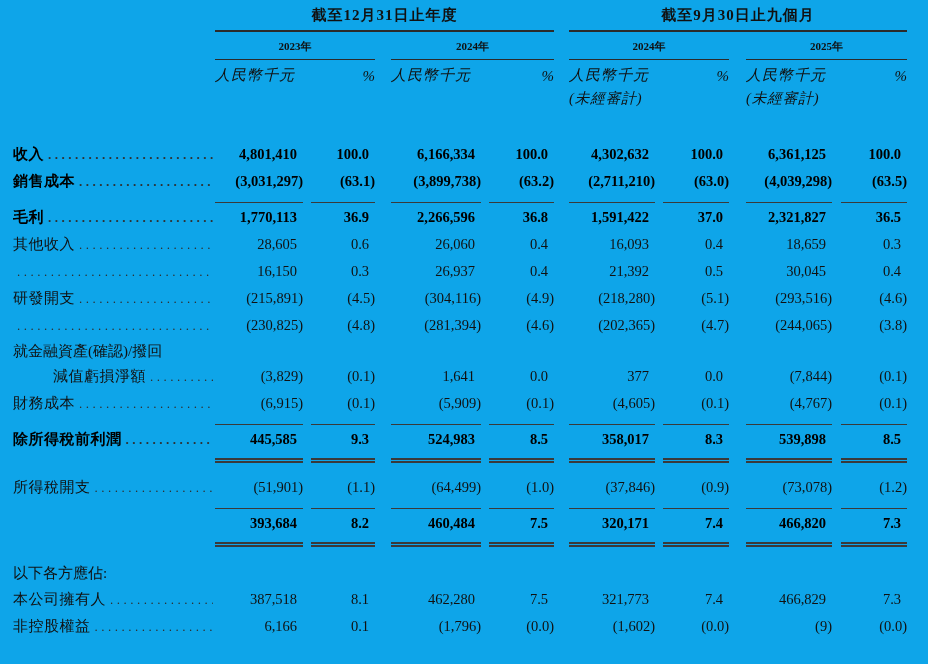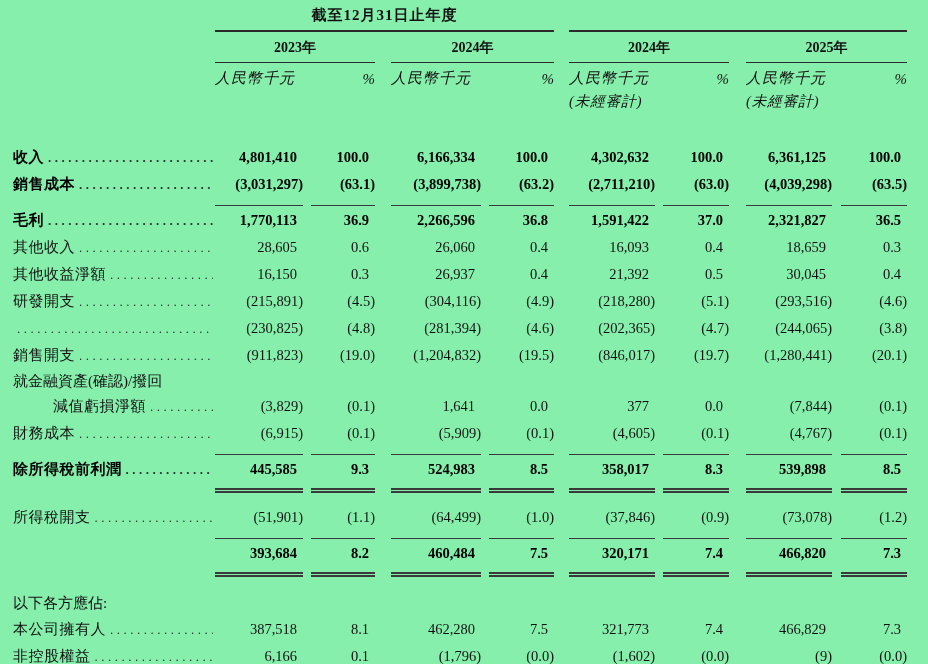--- a/index.html
+++ b/index.html
@@ -1,40 +1,40 @@
 <!DOCTYPE html>
 <html><head>
 <meta charset="utf-8">
 <style>
   html,body{margin:0;padding:0;background:#ffffff;}
   #page{
     position:relative;
     width:928px;height:664px;
-    background:#86efac;
+    background:#0ea5e9;
     font-family:"Liberation Serif","DejaVu Serif",serif;
     color:#111;
     overflow:hidden;
     box-sizing:border-box;
     padding:6px 0 0 13px;
   }
   
   .grid{
     display:grid;
     grid-template-columns:202px 88px 8px 64px 16px 90px 8px 65px 15px 86px 8px 66px 17px 86px 9px 66px;
     align-items:end;
   }
   .c-lbl{grid-column:1;}
   .c0{grid-column:2;} .c1{grid-column:4;} .c2{grid-column:6;} .c3{grid-column:8;}
   .c4{grid-column:10;} .c5{grid-column:12;} .c6{grid-column:14;} .c7{grid-column:16;}
 
   
   .h-title{font-weight:bold;font-size:15px;text-align:center;letter-spacing:1px;padding-bottom:5px;}
   .span-g1{grid-column:2/9;} .span-g2{grid-column:10/17;}
   .h-rule{border-bottom:2px solid #2b2b2b;height:0;}
-  .h-year{font-weight:bold;font-size:14px;text-align:center;padding:7px 0 5px 0;}
+  .h-year{font-weight:bold;font-size:11px;text-align:center;padding:7px 0 5px 0;}
   .span-y0{grid-column:2/5;} .span-y1{grid-column:6/9;} .span-y2{grid-column:10/13;} .span-y3{grid-column:14/17;}
   .y-rule{border-bottom:1.5px solid #2b2b2b;height:0;}
   .h-unit{font-style:italic;font-size:15px;padding-top:6px;letter-spacing:1px;white-space:nowrap;}
   .h-pct{font-style:italic;font-size:15px;text-align:right;padding-top:6px;}
   .h-note{font-style:italic;font-size:14.5px;text-align:left;padding-top:4px;letter-spacing:1px;}
 
   
   .tbody{margin-top:33px;}
   .row{line-height:27px;font-size:15px;}
   .row .lbl{
@@ -66,20 +66,21 @@
   .rule.dbl > div{border-top:2px solid #3a3a3a;border-bottom:2px solid #3a3a3a;height:5px;box-sizing:border-box;}
   .rule.sgl{margin-bottom:2px;}
 </style>
 </head>
 <body>
 
 <div id="page">
 
   <div class="grid">
     <div class="h-title span-g1">截至12月31日止年度</div>
+    <div class="h-title span-g2">截至9月30日止九個月</div>
   </div>
   <div class="grid">
     <div class="h-rule span-g1"></div>
     <div class="h-rule span-g2"></div>
   </div>
 
   <div class="grid">
     <div class="h-year span-y0">2023年</div>
     <div class="h-year span-y1">2024年</div>
     <div class="h-year span-y2">2024年</div>
@@ -178,21 +179,20 @@
         <div class="num c2">26,060</div>
         <div class="num c3">0.4</div>
         <div class="num c4">16,093</div>
         <div class="num c5">0.4</div>
         <div class="num c6">18,659</div>
         <div class="num c7">0.3</div>
       </div>
       <div class="grid row">
         <div class="c-lbl">
           <div class="lbl">
-            <span>其他收益淨額</span>
             <span class="leader"></span>
           </div>
         </div>
         <div class="num c0">16,150</div>
         <div class="num c1">0.3</div>
         <div class="num c2">26,937</div>
         <div class="num c3">0.4</div>
         <div class="num c4">21,392</div>
         <div class="num c5">0.5</div>
         <div class="num c6">30,045</div>
@@ -224,36 +224,20 @@
         <div class="num c1 paren">(4.8)</div>
         <div class="num c2 paren">(281,394)</div>
         <div class="num c3 paren">(4.6)</div>
         <div class="num c4 paren">(202,365)</div>
         <div class="num c5 paren">(4.7)</div>
         <div class="num c6 paren">(244,065)</div>
         <div class="num c7 paren">(3.8)</div>
       </div>
       <div class="grid row">
         <div class="c-lbl">
-          <div class="lbl">
-            <span>銷售開支</span>
-            <span class="leader"></span>
-          </div>
-        </div>
-        <div class="num c0 paren">(911,823)</div>
-        <div class="num c1 paren">(19.0)</div>
-        <div class="num c2 paren">(1,204,832)</div>
-        <div class="num c3 paren">(19.5)</div>
-        <div class="num c4 paren">(846,017)</div>
-        <div class="num c5 paren">(19.7)</div>
-        <div class="num c6 paren">(1,280,441)</div>
-        <div class="num c7 paren">(20.1)</div>
-      </div>
-      <div class="grid row">
-        <div class="c-lbl">
           <div class="lbl2-line1">就金融資產(確認)/撥回</div>
           <div class="lbl2-line2">
             <span>減值虧損淨額</span>
             <span class="leader"></span>
           </div>
         </div>
         <div class="num c0 paren">(3,829)</div>
         <div class="num c1 paren">(0.1)</div>
         <div class="num c2">1,641</div>
         <div class="num c3">0.0</div>

